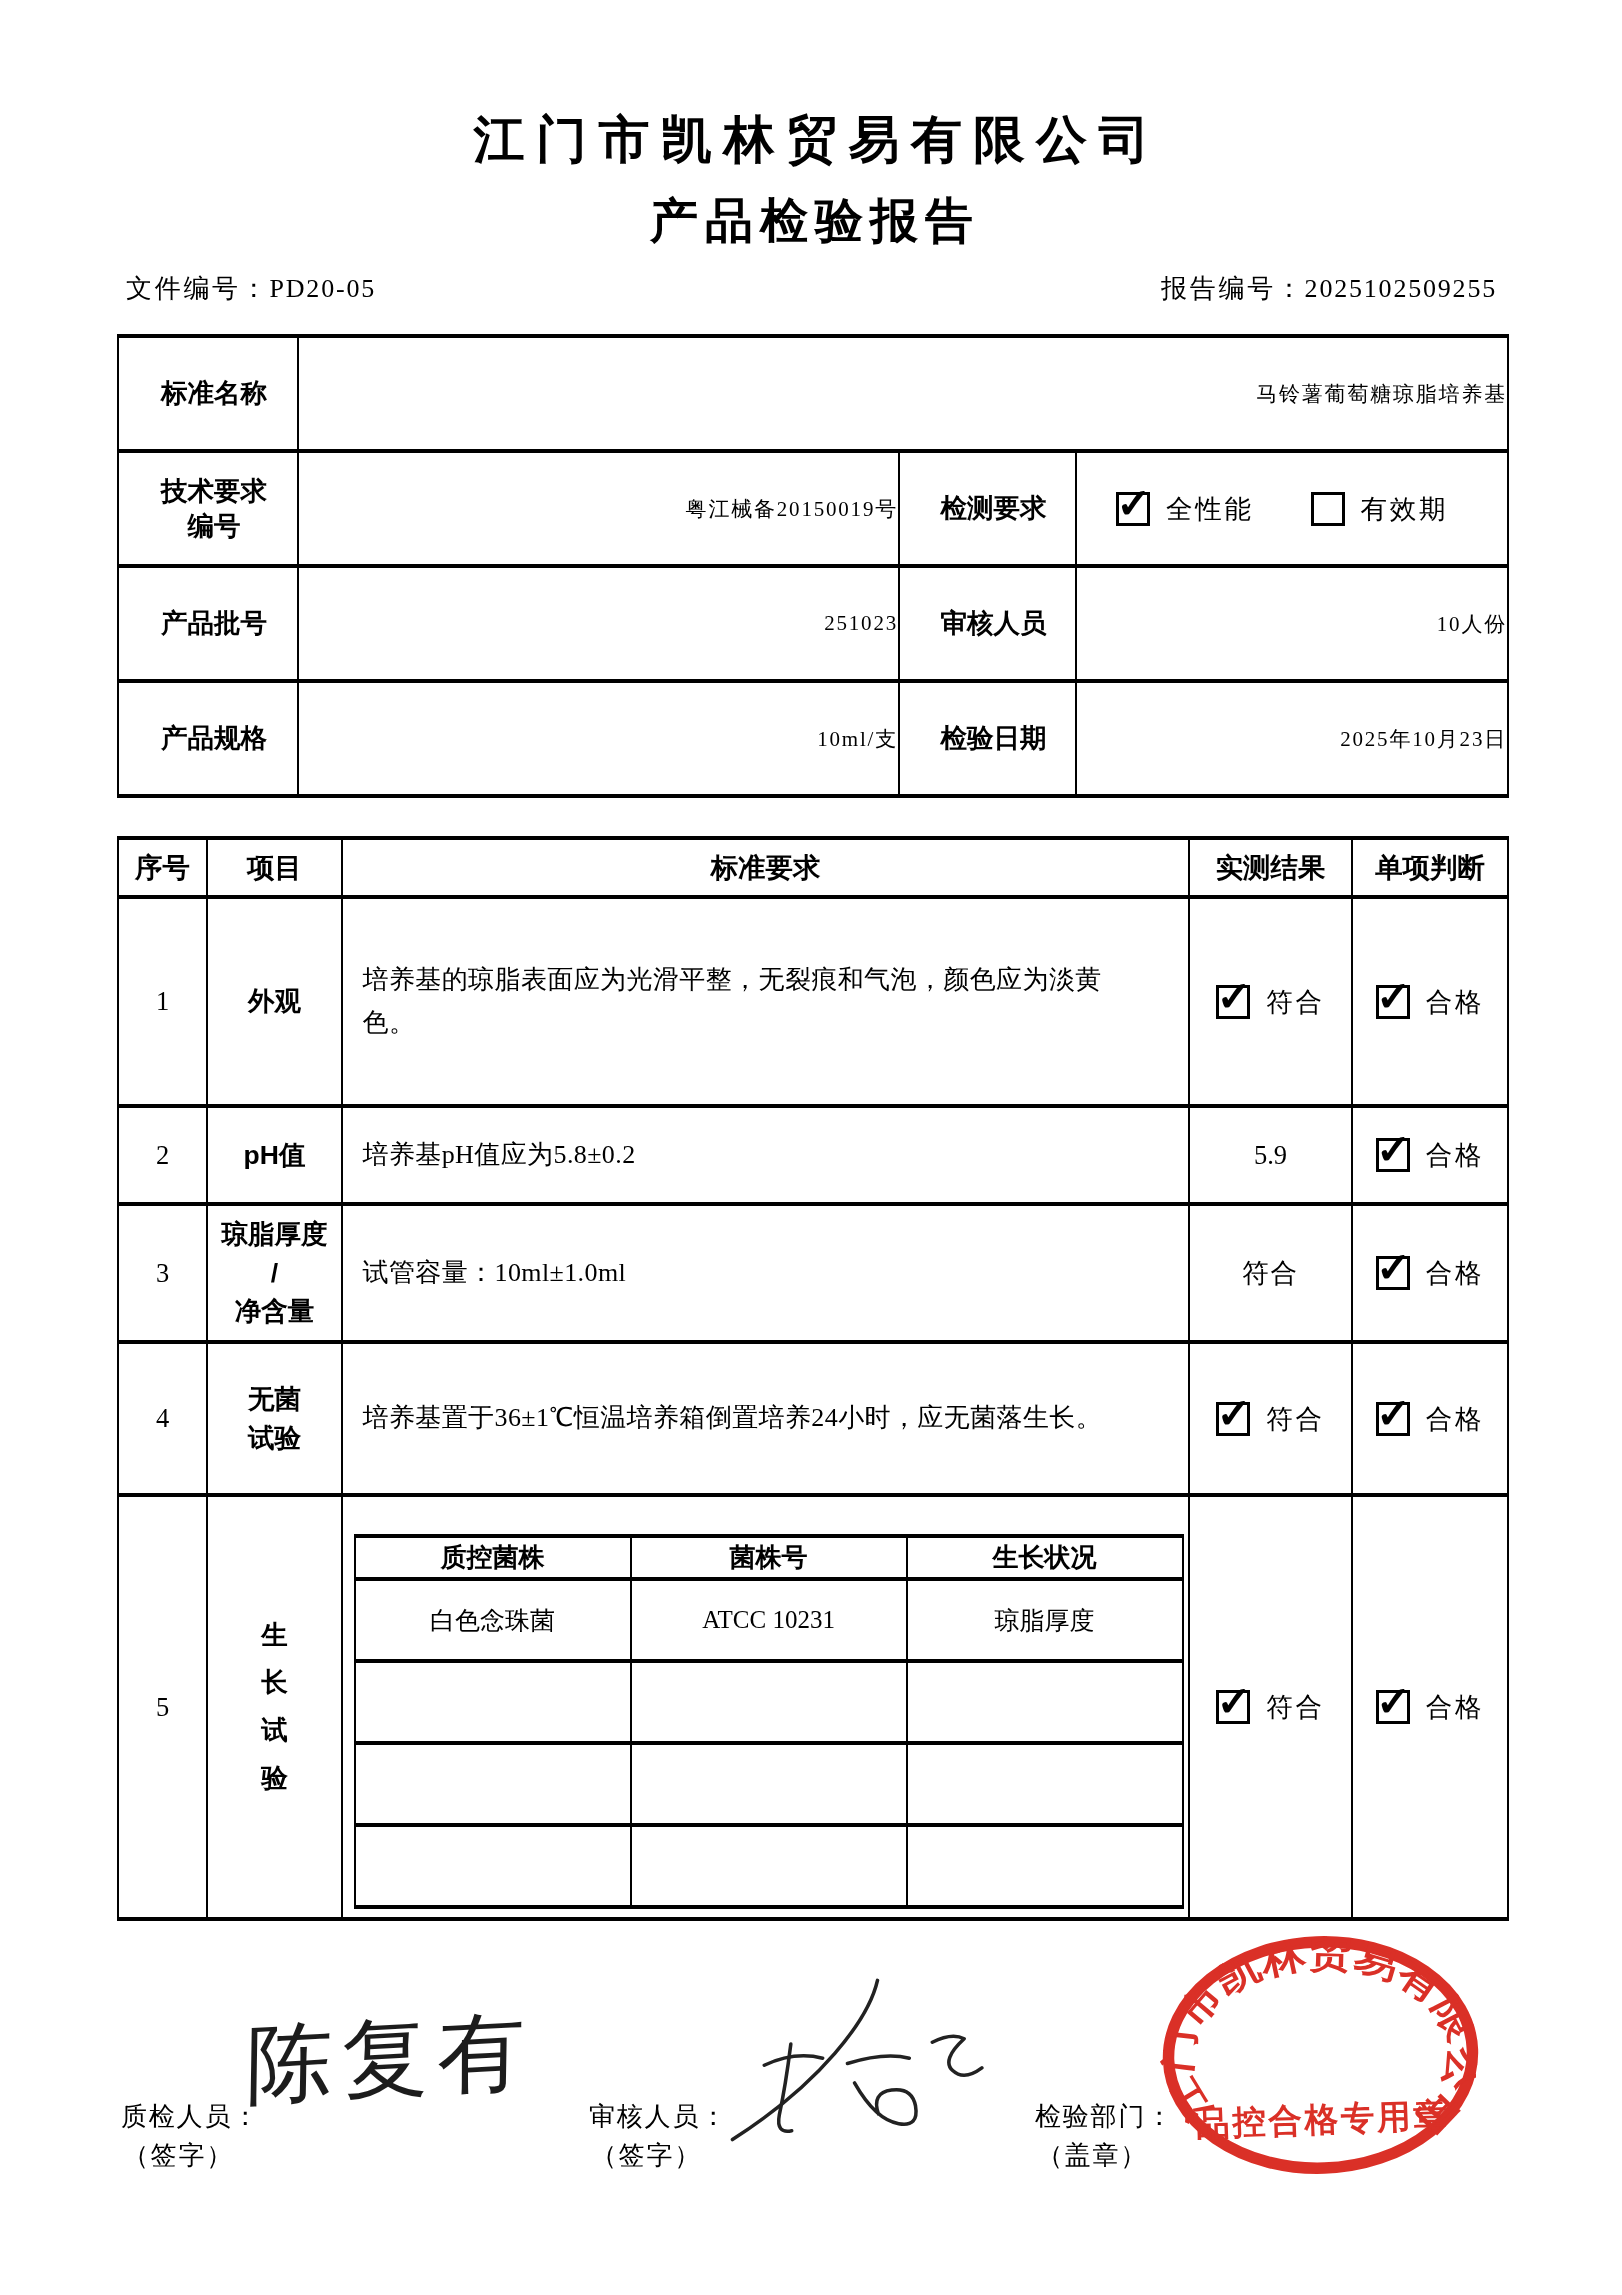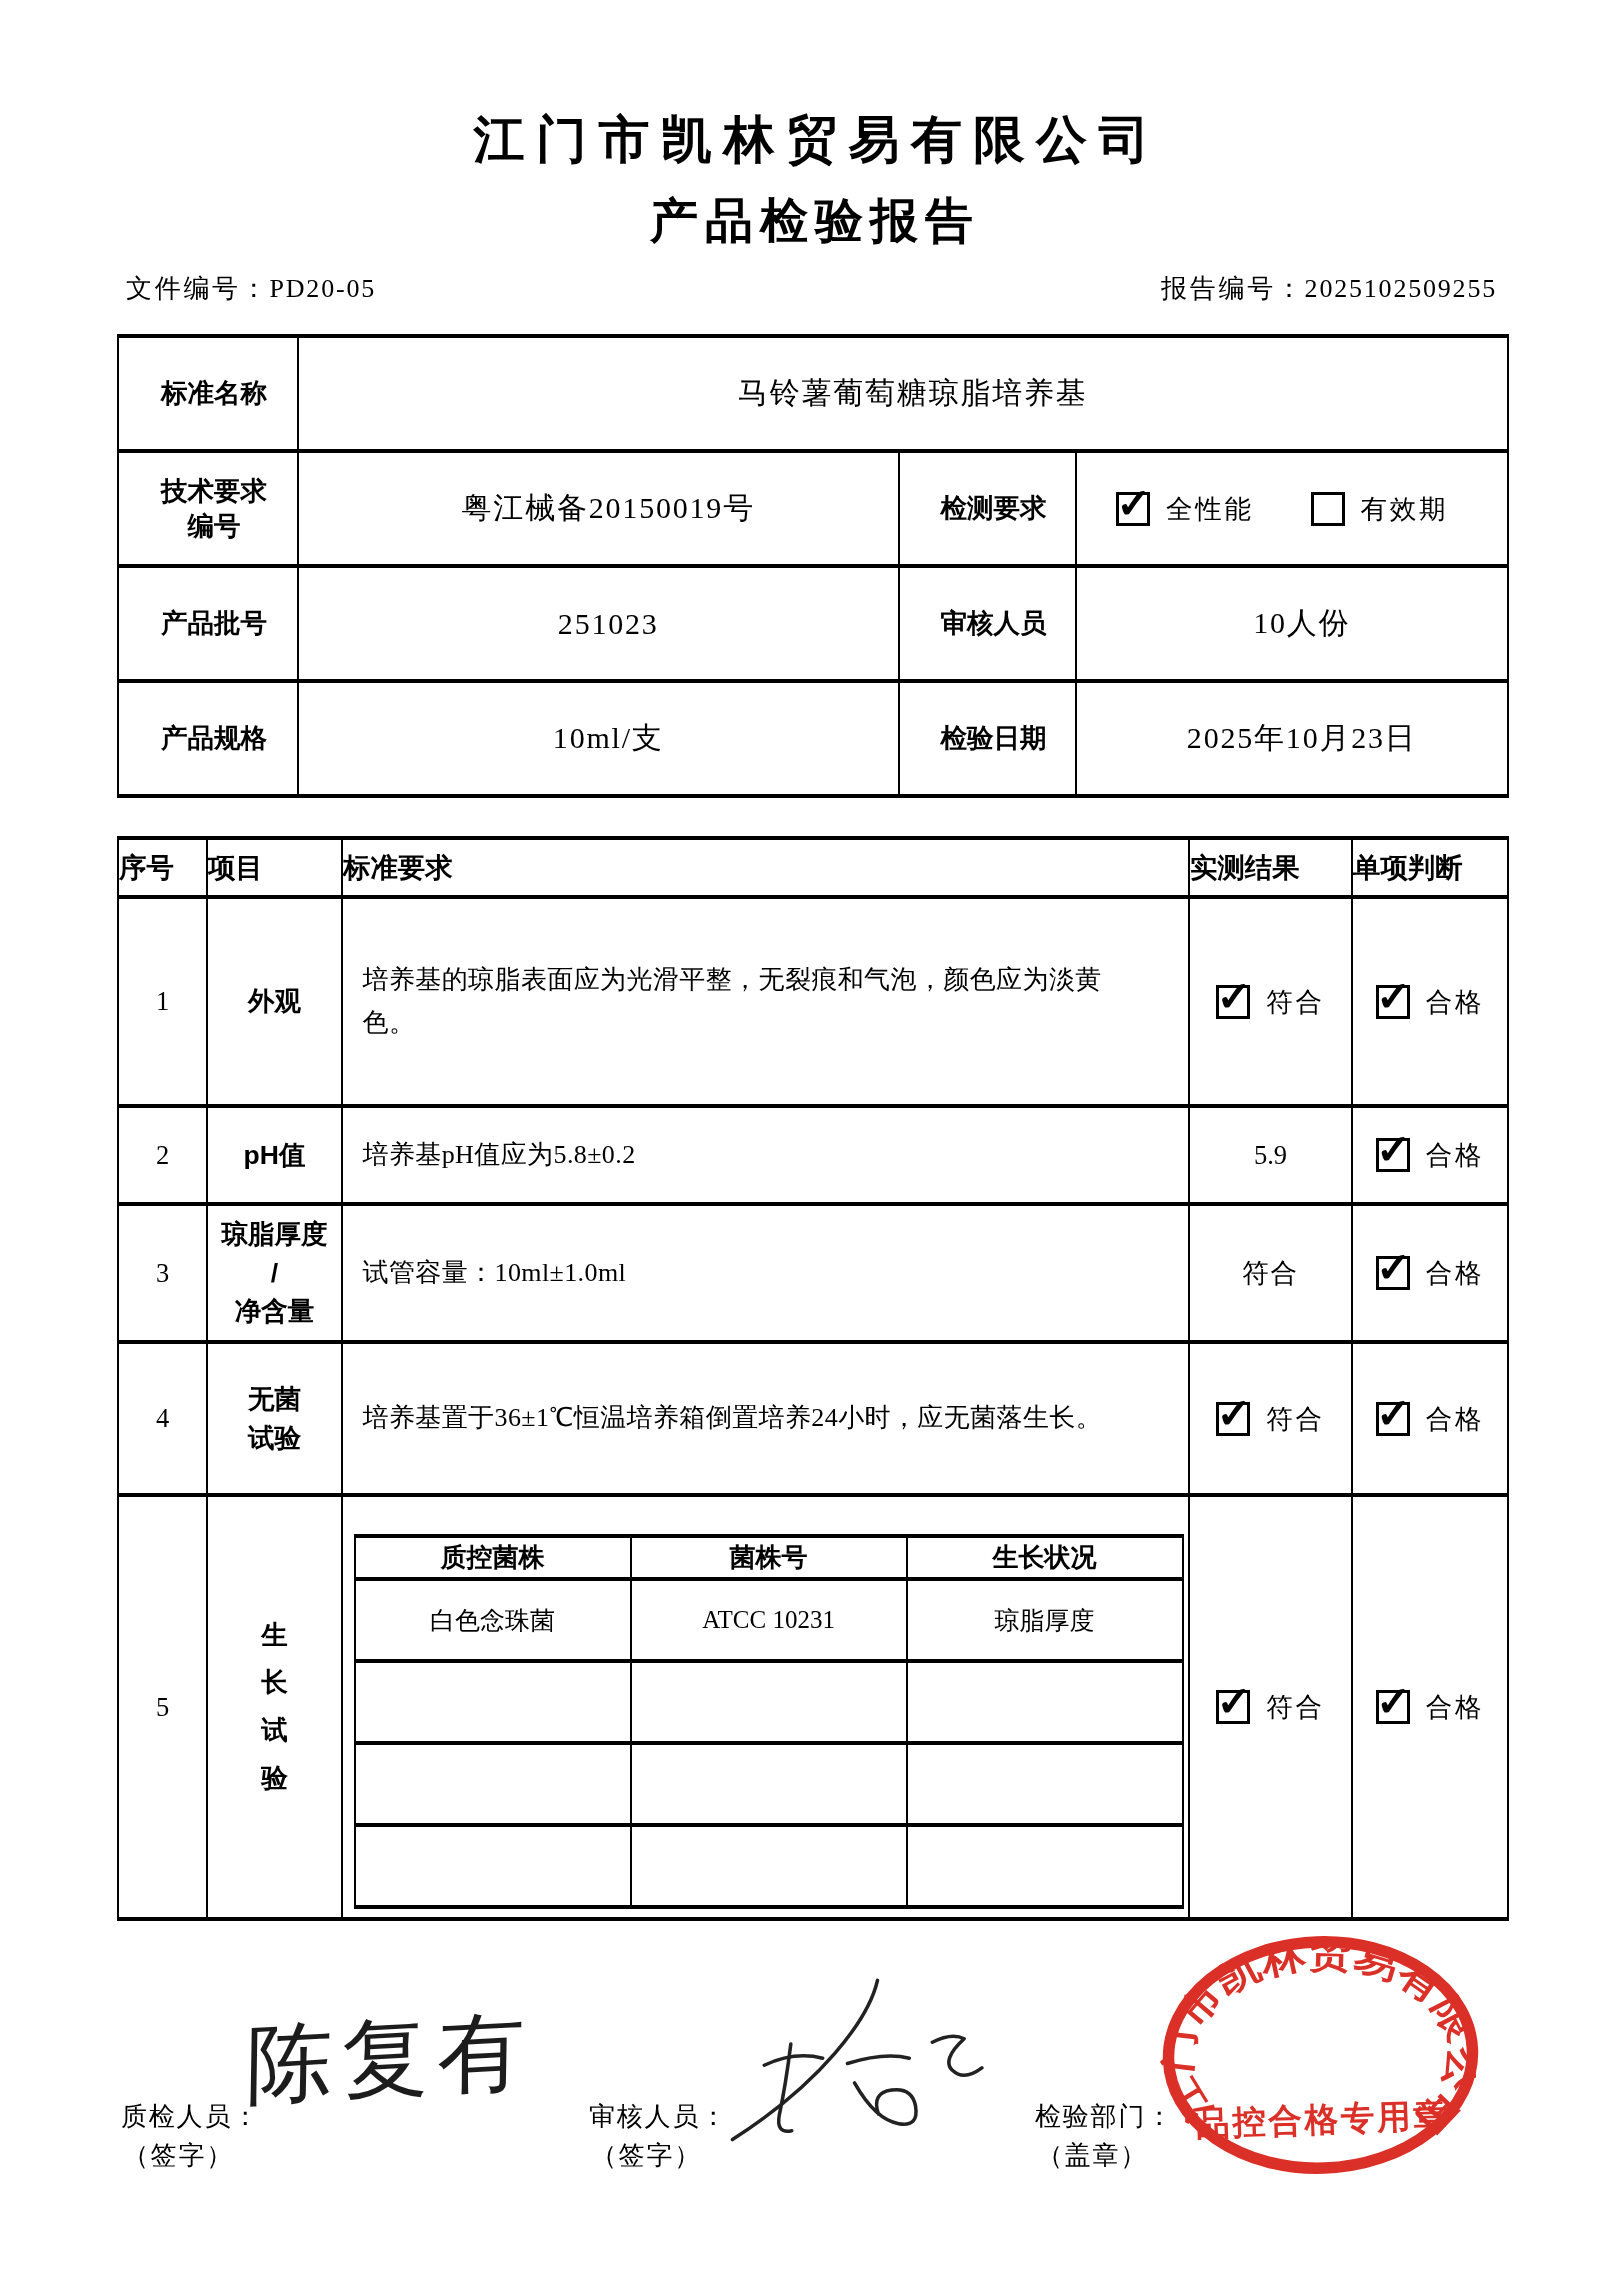--- a/index.html
+++ b/index.html
@@ -28,24 +28,24 @@
   .t2{position:absolute;left:117px;top:836px;width:1390px;}
   .t1 th,.t1 td,.t2 th,.t2 td{
     border:2.7px solid #000;border-top-width:4.4px;border-bottom-width:4.4px;
     padding:0;vertical-align:middle;overflow:hidden;
   }
   th.lbl{
     font-family:"Liberation Sans",sans-serif;font-weight:bold;
     font-size:26.5px;text-align:center;line-height:1.3;padding-left:12px;
   }
   td.val{
-    font-size:30px;letter-spacing:1.8px;text-align:center;padding-left:19.5px;
+    font-size:21px;letter-spacing:1.8px;text-align:right;padding-left:19.5px;
   }
   .t2 th.colh{
-    font-family:"Liberation Sans",sans-serif;font-weight:bold;font-size:27.4px;text-align:left;
+    font-family:"Liberation Sans",sans-serif;font-weight:bold;font-size:27.4px;text-align:center;
   }
   td.no{font-size:26.5px;text-align:center;}
   td.item{
     font-family:"Liberation Sans",sans-serif;font-weight:bold;
     font-size:26.5px;text-align:center;line-height:1.45;
   }
   td.req{font-size:26px;text-align:left;vertical-align:middle;}
   td.req .reqtext{padding:0 17.7px 0 19.5px;line-height:1.62;letter-spacing:0.4px;max-width:769px;}
   td.res,td.judge{text-align:center;}
   

